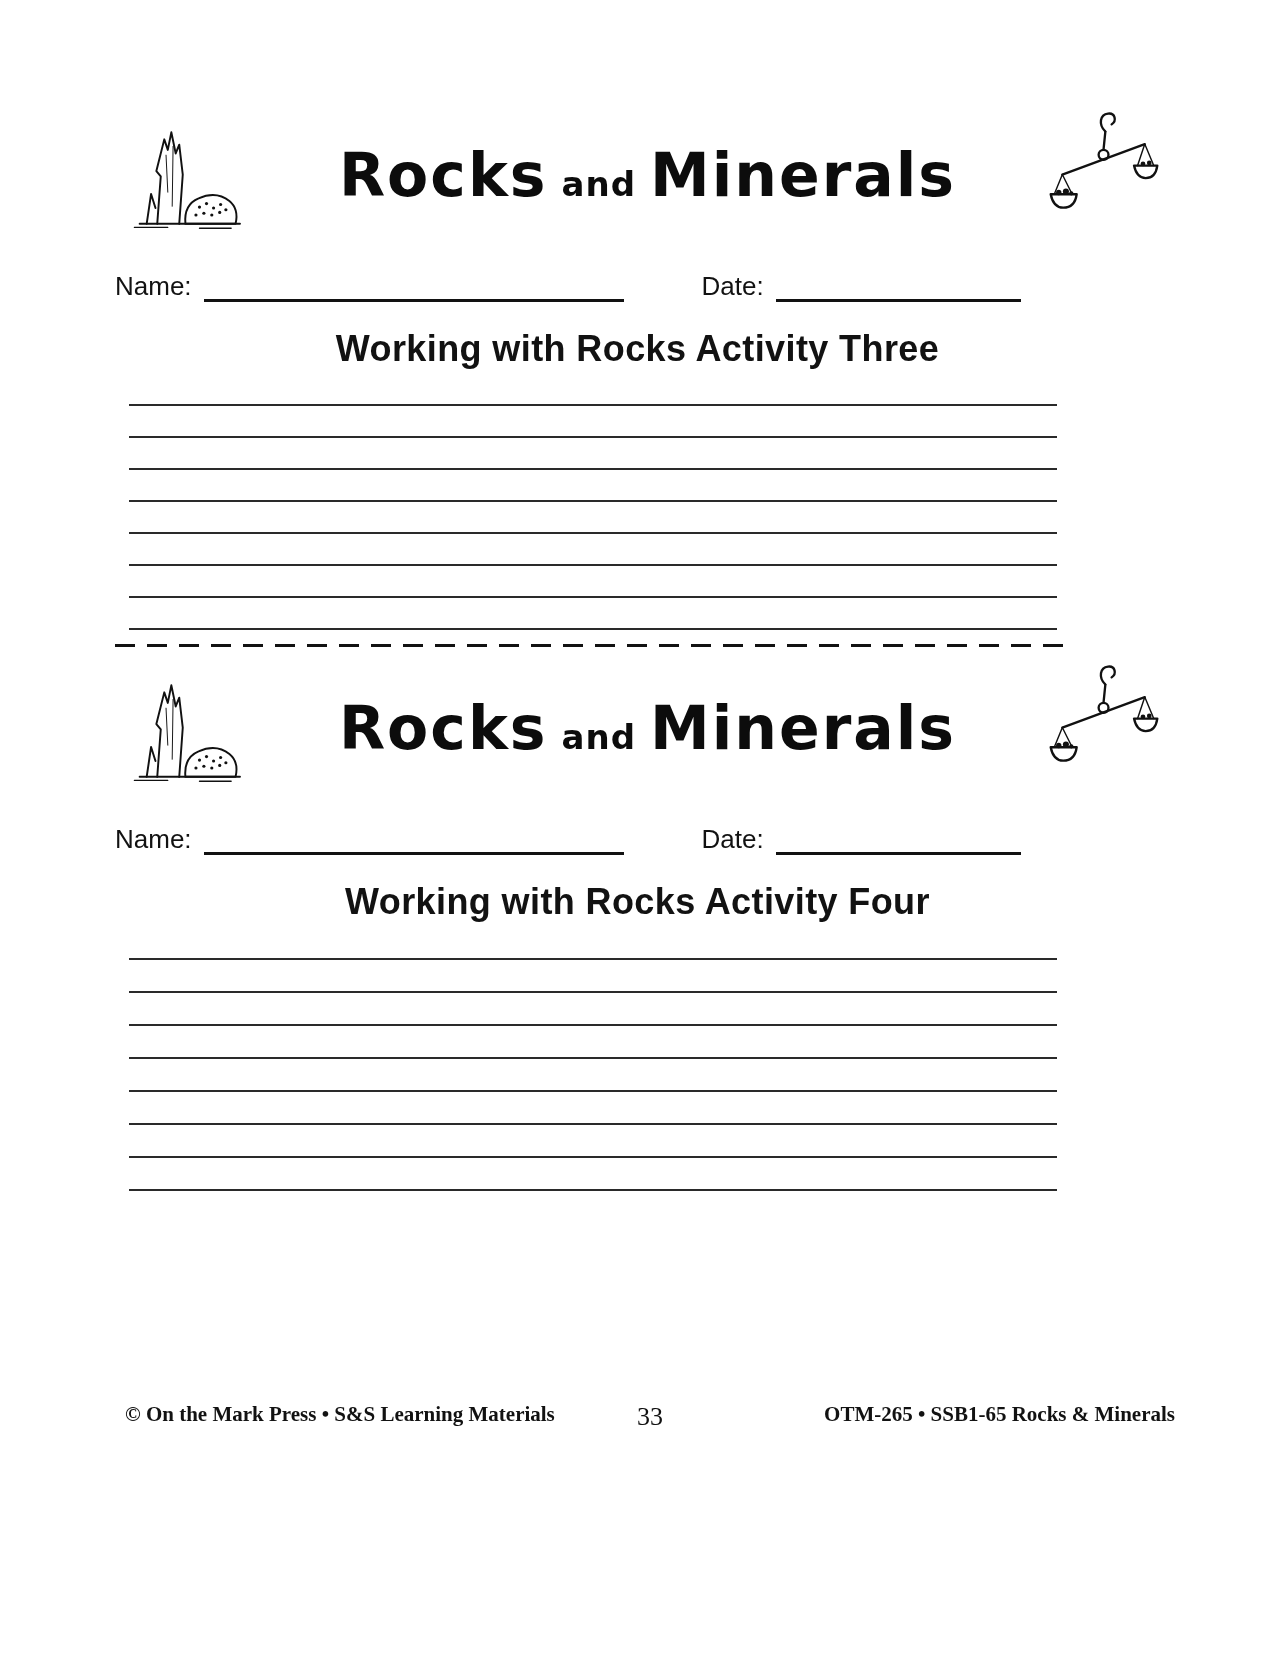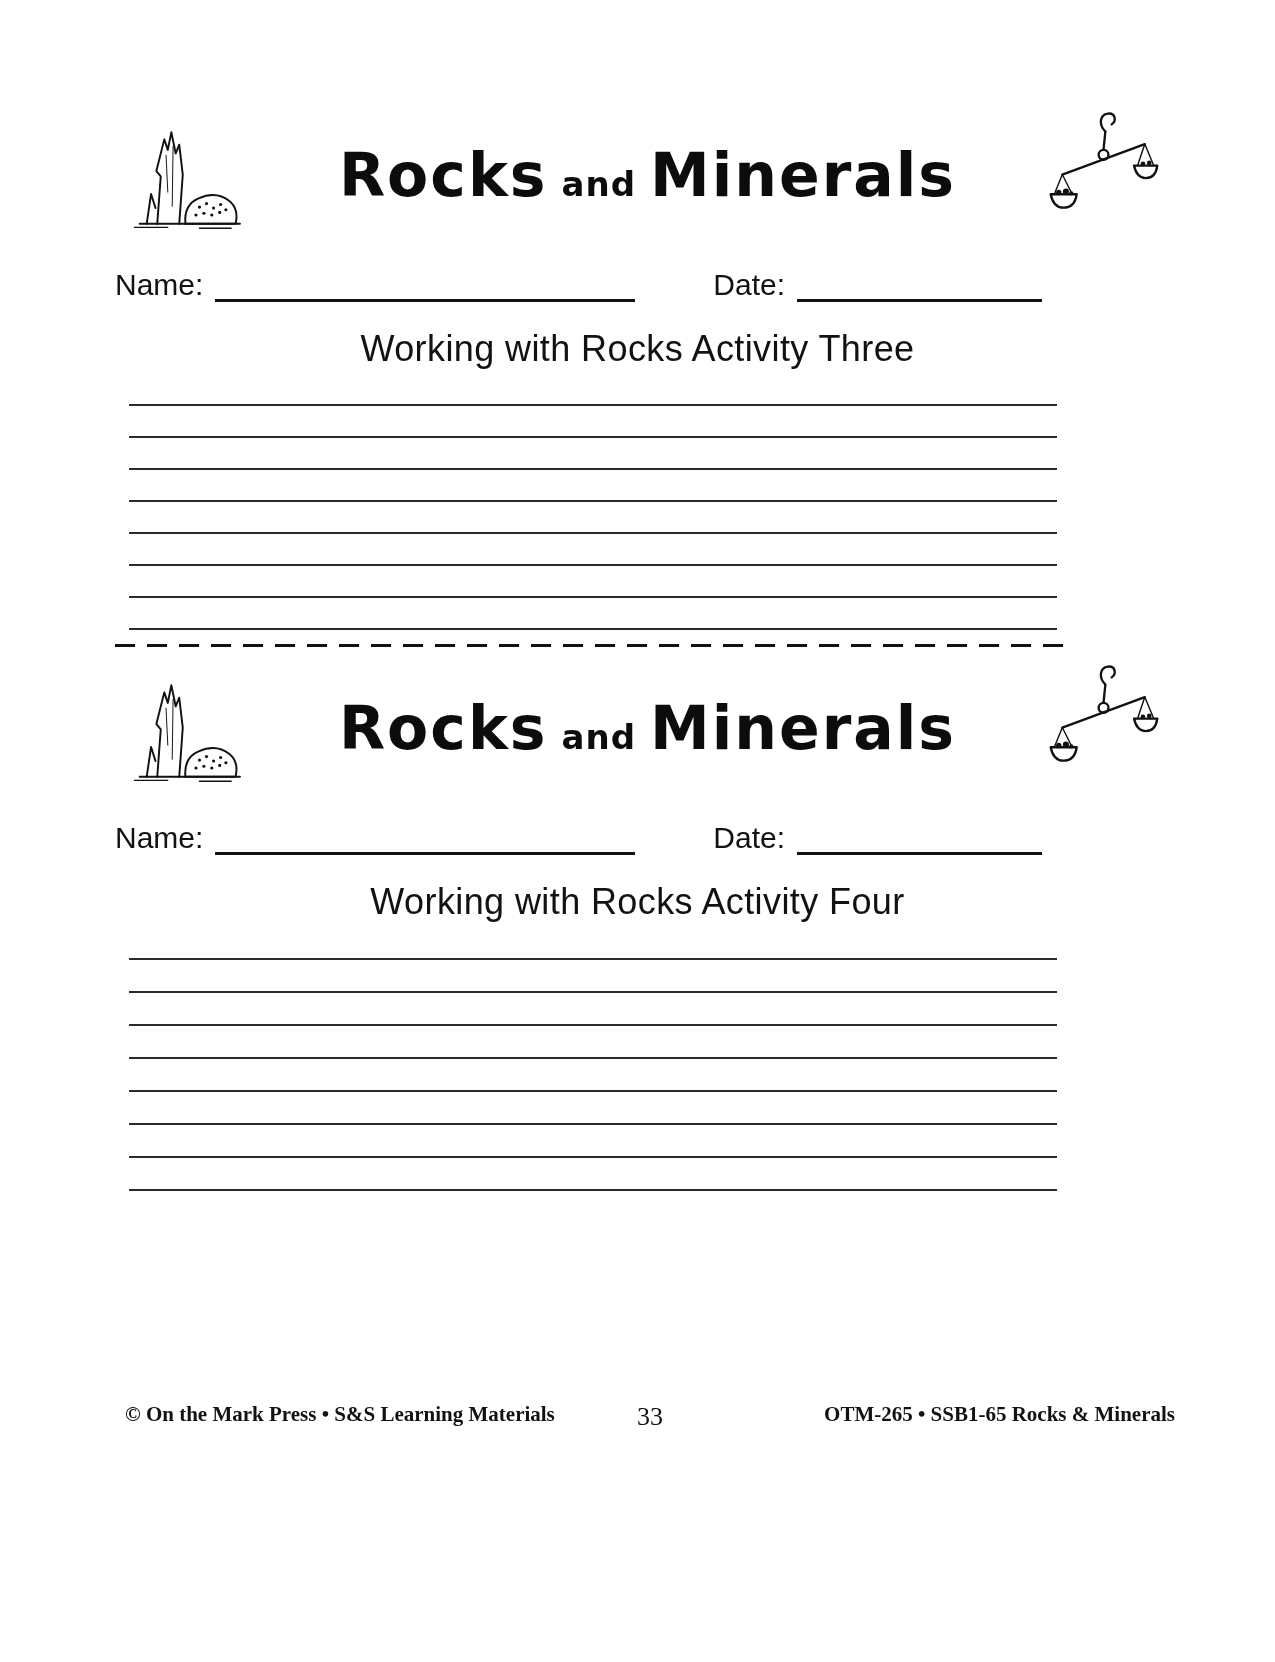--- a/index.html
+++ b/index.html
@@ -19,28 +19,28 @@
   .illus.rocks svg { width:132px; height:112px; display:block; }
   .illus.scale svg { width:112px; height:130px; display:block; }
   .display-title {
     flex:1 1 auto; text-align:center; white-space:nowrap;
     font-family:"DejaVu Sans", sans-serif; font-weight:bold; color:#0c0c0c;
   }
   .display-title .big { font-size:60px; letter-spacing:2px; }
   .display-title .small { font-size:34px; margin:0 14px; letter-spacing:1px; }
 
   
-  .namedate { display:flex; align-items:flex-end; margin-top:16px; font-size:30px; height:40px;text-align:right; }
+  .namedate { display:flex; align-items:flex-end; margin-top:16px; font-size:26px; height:40px;text-align:right; }
   .uline { border-bottom:3px solid #121212; height:36px; display:inline-block; }
   .name-line { width:420px; margin-left:12px; }
   .date-lbl { margin-left:78px;margin-top:7px; }
   .date-line { width:245px; margin-left:12px; }
 
   
-  .activity-title { text-align:center; font-size:36px; font-weight:normal; margin-top:26px; letter-spacing:0.4px; }
+  .activity-title { text-align:center; font-size:36px; font-weight:bold; margin-top:26px; letter-spacing:0.4px; }
   .instructions { font-size:26px; line-height:1.45; margin-top:22px; max-width:950px; white-space:pre-line; letter-spacing:0.3px; }
 
   
   .lines { margin:4px 0 0 14px; width:928px; }
   .writing-line { height:32px; border-bottom:2px solid #2a2a2a; }
   .ws-four .writing-line { height:33px; }
 
   
   .dashed-sep {
     margin-top:14px; height:3px; width:958px;

